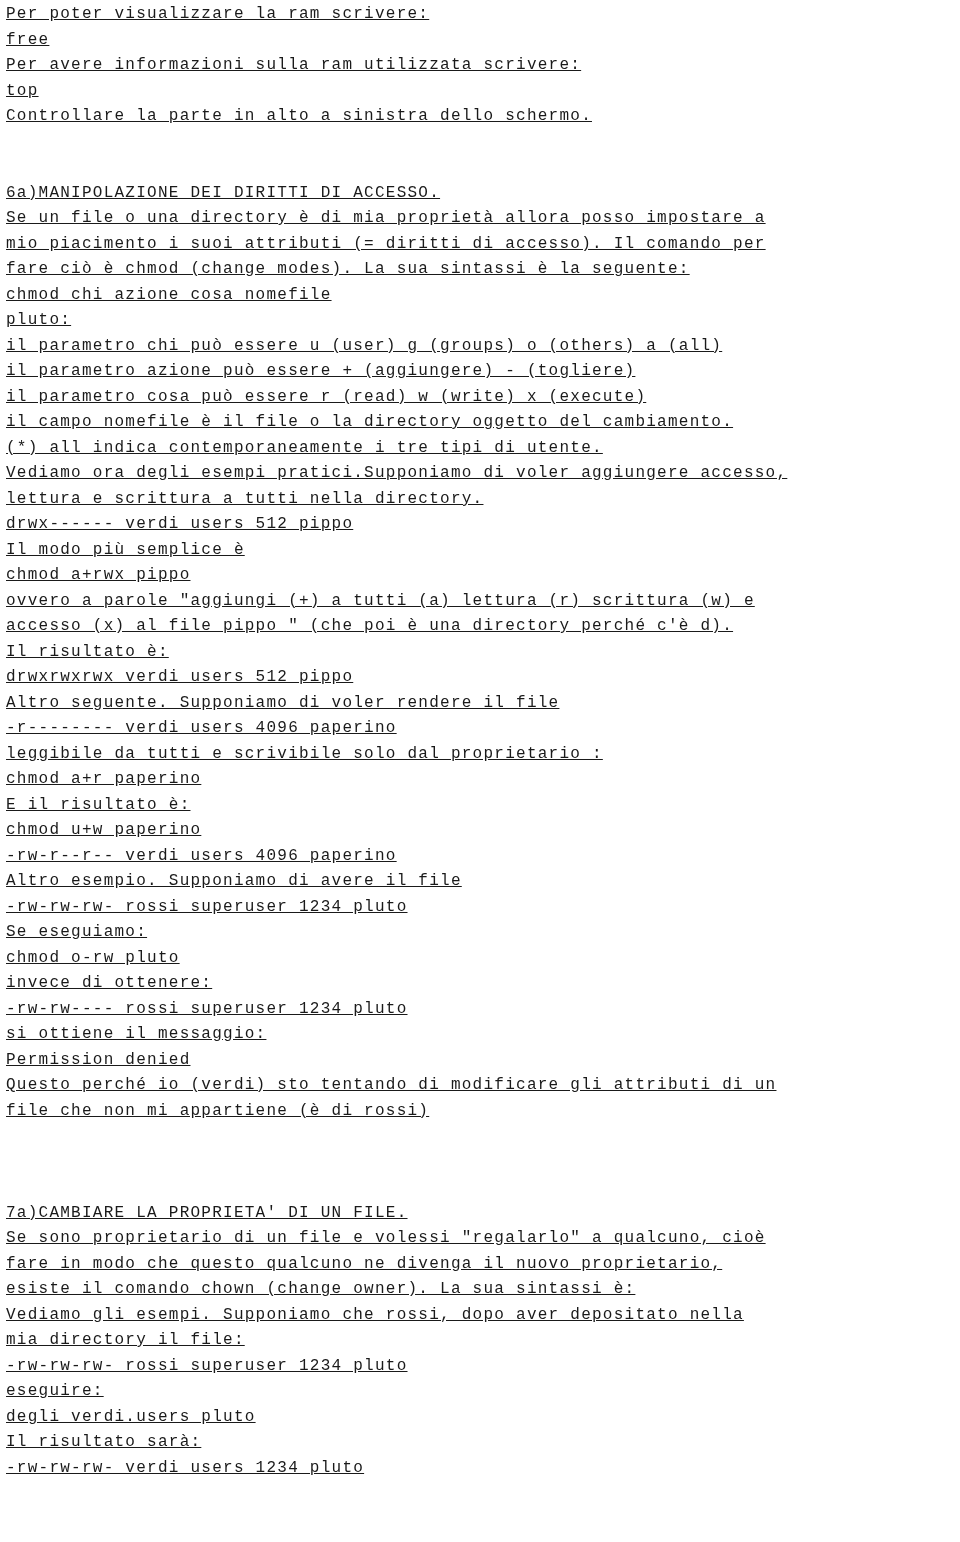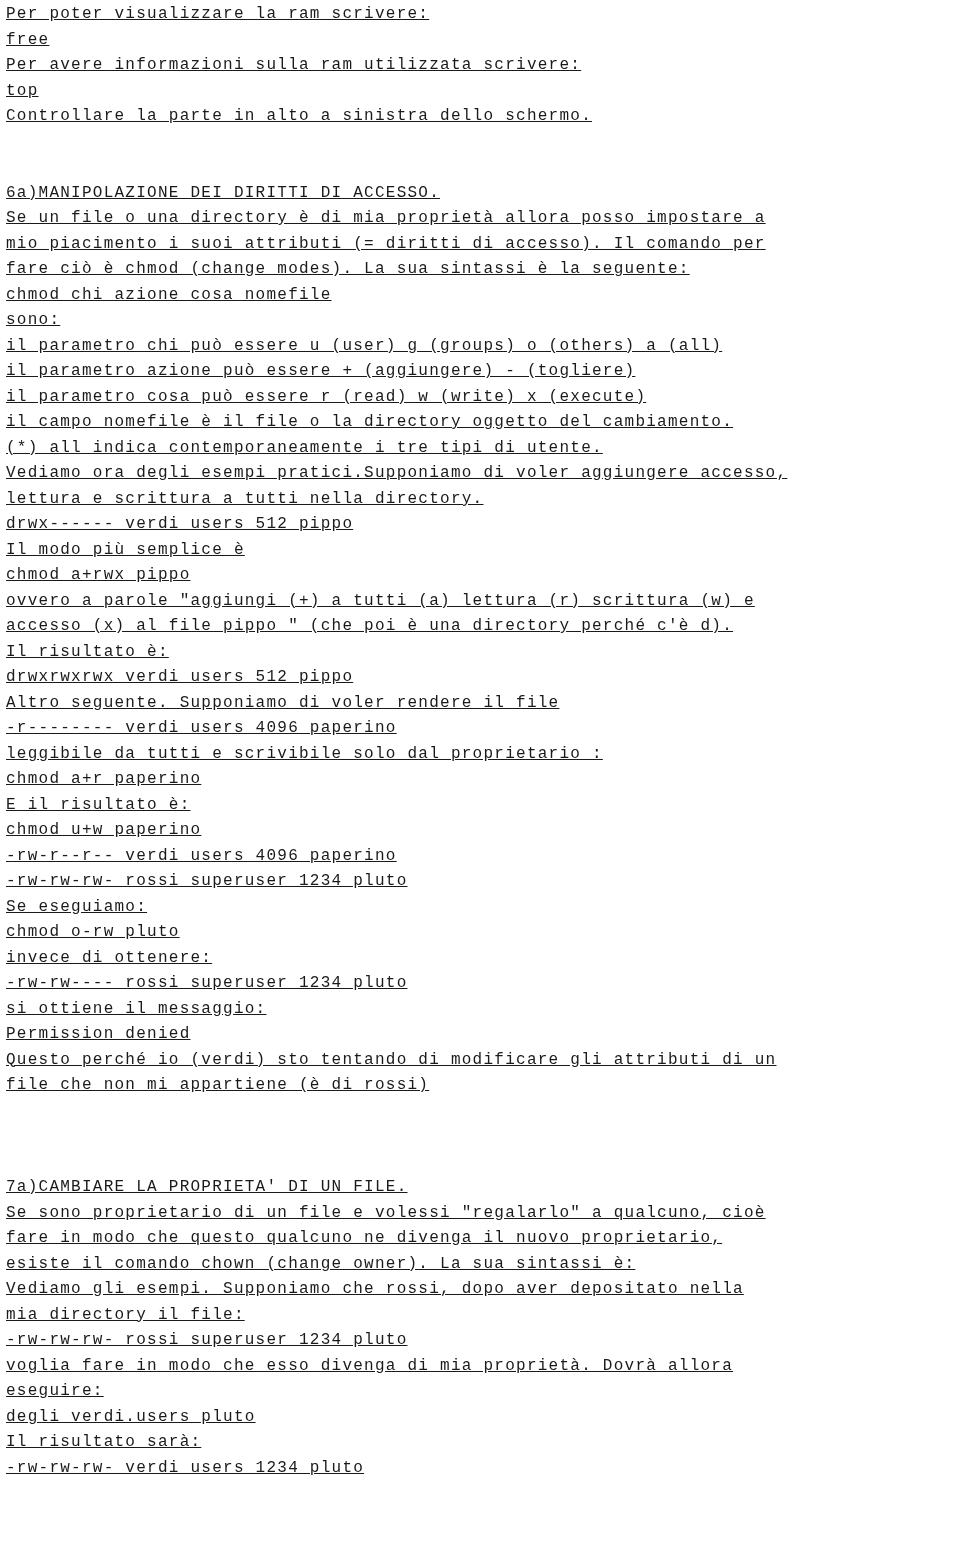--- a/index.html
+++ b/index.html
@@ -49,21 +49,21 @@
       <div class="line">Controllare la parte in alto a sinistra dello schermo.</div>
       <div class="line blank">&nbsp;</div>
       <div class="line blank">&nbsp;</div>
     </div>
     <div>
       <div class="line heading">6a)MANIPOLAZIONE DEI DIRITTI DI ACCESSO.</div>
       <div class="line">Se un file o una directory è di mia proprietà allora posso impostare a</div>
       <div class="line">mio piacimento i suoi attributi (= diritti di accesso). Il comando per</div>
       <div class="line">fare ciò è chmod (change modes). La sua sintassi è la seguente:</div>
       <div class="line">chmod chi azione cosa nomefile</div>
-      <div class="line">sono:</div>
+      <div class="line">pluto:</div>
       <div class="line">il parametro chi può essere u (user) g (groups) o (others) a (all)</div>
       <div class="line">il parametro azione può essere + (aggiungere) - (togliere)</div>
       <div class="line">il parametro cosa può essere r (read) w (write) x (execute)</div>
       <div class="line">il campo nomefile è il file o la directory oggetto del cambiamento.</div>
       <div class="line">(*) all indica contemporaneamente i tre tipi di utente.</div>
       <div class="line">Vediamo ora degli esempi pratici.Supponiamo di voler aggiungere accesso,</div>
       <div class="line">lettura e scrittura a tutti nella directory.</div>
       <div class="line">drwx------ verdi users 512 pippo</div>
       <div class="line">Il modo più semplice è</div>
       <div class="line">chmod a+rwx pippo</div>
@@ -71,20 +71,21 @@
       <div class="line">accesso (x) al file pippo " (che poi è una directory perché c'è d).</div>
       <div class="line">Il risultato è:</div>
       <div class="line">drwxrwxrwx verdi users 512 pippo</div>
       <div class="line">Altro seguente. Supponiamo di voler rendere il file</div>
       <div class="line">-r-------- verdi users 4096 paperino</div>
       <div class="line">leggibile da tutti e scrivibile solo dal proprietario :</div>
       <div class="line">chmod a+r paperino</div>
       <div class="line">E il risultato è:</div>
       <div class="line">chmod u+w paperino</div>
       <div class="line">-rw-r--r-- verdi users 4096 paperino</div>
+      <div class="line">Altro esempio. Supponiamo di avere il file</div>
       <div class="line">-rw-rw-rw- rossi superuser 1234 pluto</div>
       <div class="line">Se eseguiamo:</div>
       <div class="line">chmod o-rw pluto</div>
       <div class="line">invece di ottenere:</div>
       <div class="line">-rw-rw---- rossi superuser 1234 pluto</div>
       <div class="line">si ottiene il messaggio:</div>
       <div class="line">Permission denied</div>
       <div class="line">Questo perché io (verdi) sto tentando di modificare gli attributi di un</div>
       <div class="line">file che non mi appartiene (è di rossi)</div>
       <div class="line blank">&nbsp;</div>
@@ -92,19 +93,18 @@
       <div class="line blank">&nbsp;</div>
     </div>
     <div>
       <div class="line heading">7a)CAMBIARE LA PROPRIETA' DI UN FILE.</div>
       <div class="line">Se sono proprietario di un file e volessi "regalarlo" a qualcuno, cioè</div>
       <div class="line">fare in modo che questo qualcuno ne divenga il nuovo proprietario,</div>
       <div class="line">esiste il comando chown (change owner). La sua sintassi è:</div>
       <div class="line">Vediamo gli esempi. Supponiamo che rossi, dopo aver depositato nella</div>
       <div class="line">mia directory il file:</div>
       <div class="line">-rw-rw-rw- rossi superuser 1234 pluto</div>
-      <div class="line">voglia fare in modo che esso divenga di mia proprietà. Dovrà allora</div>
       <div class="line">eseguire:</div>
       <div class="line">degli verdi.users pluto</div>
       <div class="line">Il risultato sarà:</div>
       <div class="line">-rw-rw-rw- verdi users 1234 pluto</div>
     </div>
   </div>
 
 </body></html>

